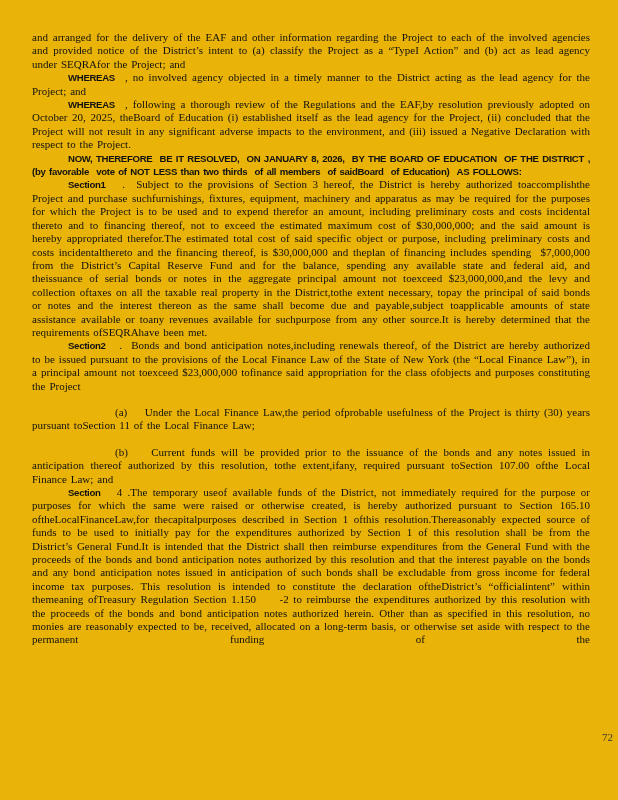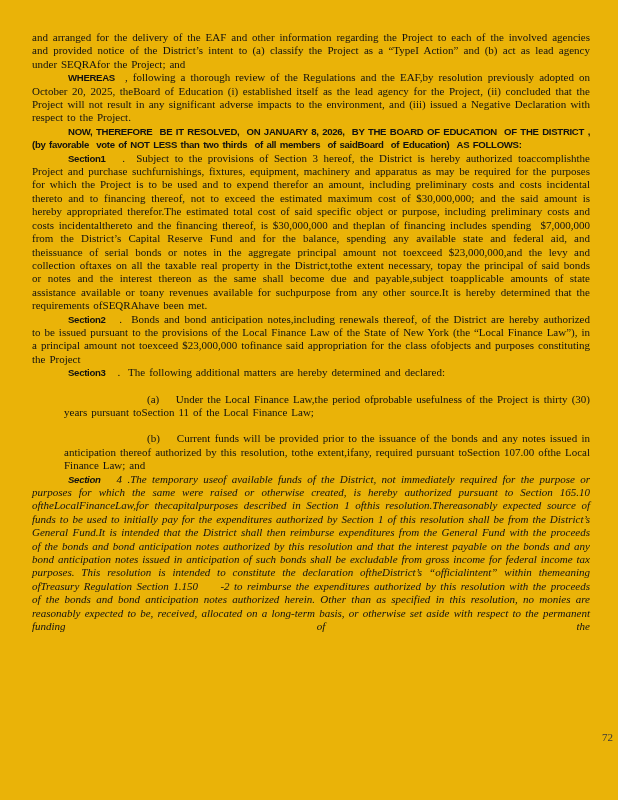--- a/index.html
+++ b/index.html
@@ -25,22 +25,22 @@
   }
   p.para {
     margin: 0;
     font-size: 11px;
     line-height: 13.4px;
     text-align: justify;
     word-spacing: 1.2px;
   }
   p.para.indent-first { text-indent: 36px; }
   p.para.indent-sub   { text-indent: 83px; }
-  p.para.space-before { margin-top: 13px; margin-left: 32px; }
-  p.para.justify-last { text-align-last: justify; font-style: italic; }
+  p.para.space-before { margin-top: 13px; }
+  p.para.justify-last { text-align-last: justify; }
   .run { white-space: pre-wrap; }
   .bold-run {
     font-family: "Liberation Sans", sans-serif;
     font-weight: 700;
     font-size: 9.6px;
     letter-spacing: -0.3px;
   }
   .page-number {
     position: absolute;
     top: 731px;
@@ -49,23 +49,23 @@
     color: #3a3a3a;
     font-family: "Liberation Serif", serif;
   }
 </style>
 </head>
 <body>
 
 <div class="page">
   <div class="content">
       <p class="para"><span class="run">and arranged for the delivery of the EAF and other information regarding the Project to each of the involved agencies and provided notice of the District’s intent to (a) classify the Project as a “TypeI Action” and (b) act as lead agency under SEQRAfor the Project; and</span></p>
+      <p class="para indent-first"><span class="run bold-run">WHEREAS</span><span class="run">&nbsp; , no involved agency objected in a timely manner to the District acting as the lead agency for the Project; and</span></p>
       <p class="para indent-first"><span class="run bold-run">WHEREAS</span><span class="run">&nbsp; , following a thorough review of the Regulations and the EAF,by resolution previously adopted on October 20, 2025, theBoard of Education (i) established itself as the lead agency for the Project, (ii) concluded that the Project will not result in any significant adverse impacts to the environment, and (iii) issued a Negative Declaration with respect to the Project.</span></p>
       <p class="para indent-first"><span class="run bold-run">NOW, THEREFORE &nbsp;BE IT RESOLVED, &nbsp;ON JANUARY 8, 2026, &nbsp;BY THE BOARD OF EDUCATION &nbsp;OF THE DISTRICT , (by favorable &nbsp;vote of NOT LESS than two thirds &nbsp;of all members &nbsp;of saidBoard &nbsp;of Education) &nbsp;AS FOLLOWS:</span></p>
       <p class="para indent-first"><span class="run bold-run">Section1</span><span class="run">&nbsp;&nbsp; . &nbsp;Subject to the provisions of Section 3 hereof, the District is hereby authorized toaccomplishthe Project and purchase suchfurnishings, fixtures, equipment, machinery and apparatus as may be required for the purposes for which the Project is to be used and to expend therefor an amount, including preliminary costs and costs incidental thereto and to financing thereof, not to exceed the estimated maximum cost of $30,000,000; and the said amount is hereby appropriated therefor.The estimated total cost of said specific object or purpose, including preliminary costs and costs incidentalthereto and the financing thereof, is $30,000,000 and theplan of financing includes spending &nbsp;$7,000,000 from the District’s Capital Reserve Fund and for the balance, spending any available state and federal aid, and theissuance of serial bonds or notes in the aggregate principal amount not toexceed $23,000,000,and the levy and collection oftaxes on all the taxable real property in the District,tothe extent necessary, topay the principal of said bonds or notes and the interest thereon as the same shall become due and payable,subject toapplicable amounts of state assistance available or toany revenues available for suchpurpose from any other source.It is hereby determined that the requirements ofSEQRAhave been met.</span></p>
       <p class="para indent-first"><span class="run bold-run">Section2</span><span class="run">&nbsp;&nbsp; . &nbsp;Bonds and bond anticipation notes,including renewals thereof, of the District are hereby authorized to be issued pursuant to the provisions of the Local Finance Law of the State of New York (the “Local Finance Law”), in a principal amount not toexceed $23,000,000 tofinance said appropriation for the class ofobjects and purposes constituting the Project</span></p>
-      <p class="para indent-first"><span class="run bold-run">Section3</span><span class="run">&nbsp;&nbsp; . &nbsp;The following additional matters are hereby determined and declared:</span></p>
       <p class="para indent-sub space-before"><span class="run">(a)&nbsp;&nbsp;&nbsp; Under the Local Finance Law,the period ofprobable usefulness of the Project is thirty (30) years pursuant toSection 11 of the Local Finance Law;</span></p>
       <p class="para indent-sub space-before"><span class="run">(b)&nbsp;&nbsp;&nbsp; Current funds will be provided prior to the issuance of the bonds and any notes issued in anticipation thereof authorized by this resolution, tothe extent,ifany, required pursuant toSection 107.00 ofthe Local Finance Law; and</span></p>
       <p class="para indent-first justify-last"><span class="run bold-run">Section</span><span class="run">&nbsp;&nbsp; 4 .The temporary useof available funds of the District, not immediately required for the purpose or purposes for which the same were raised or otherwise created, is hereby authorized pursuant to Section 165.10 oftheLocalFinanceLaw,for thecapitalpurposes described in Section 1 ofthis resolution.Thereasonably expected source of funds to be used to initially pay for the expenditures authorized by Section 1 of this resolution shall be from the District’s General Fund.It is intended that the District shall then reimburse expenditures from the General Fund with the proceeds of the bonds and bond anticipation notes authorized by this resolution and that the interest payable on the bonds and any bond anticipation notes issued in anticipation of such bonds shall be excludable from gross income for federal income tax purposes. This resolution is intended to constitute the declaration oftheDistrict’s “officialintent” within themeaning ofTreasury Regulation Section 1.150&nbsp;&nbsp;&nbsp;&nbsp; -2 to reimburse the expenditures authorized by this resolution with the proceeds of the bonds and bond anticipation notes authorized herein. Other than as specified in this resolution, no monies are reasonably expected to be, received, allocated on a long-term basis, or otherwise set aside with respect to the permanent funding of the</span></p>
     </div>
   <div class="page-number">72</div>
 </div>
 
 </body></html>

